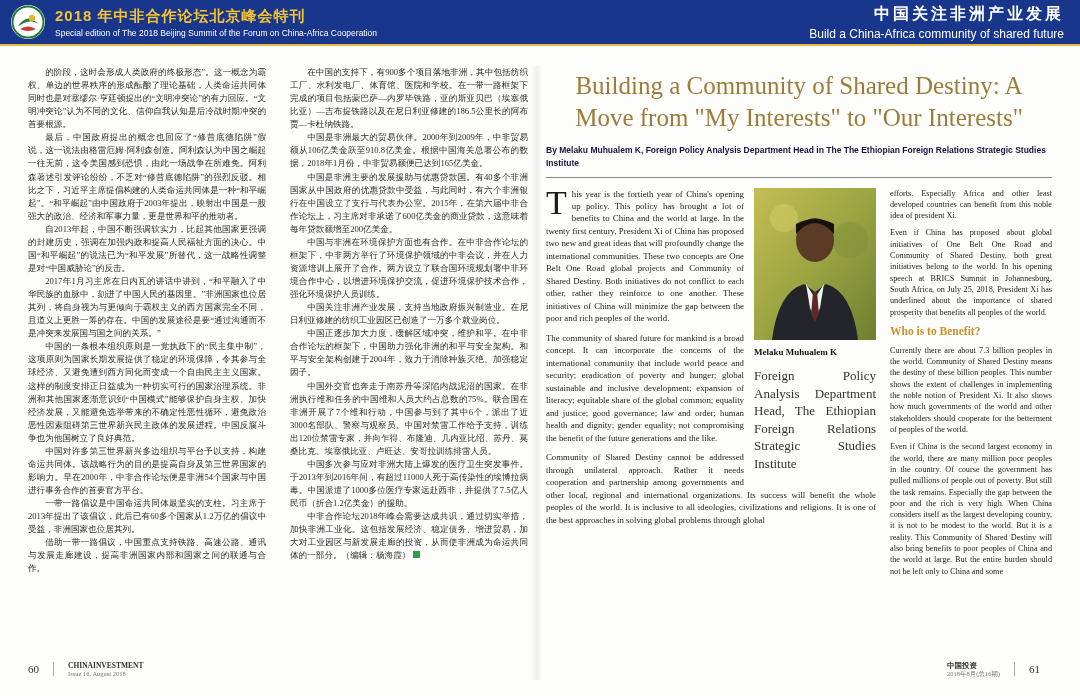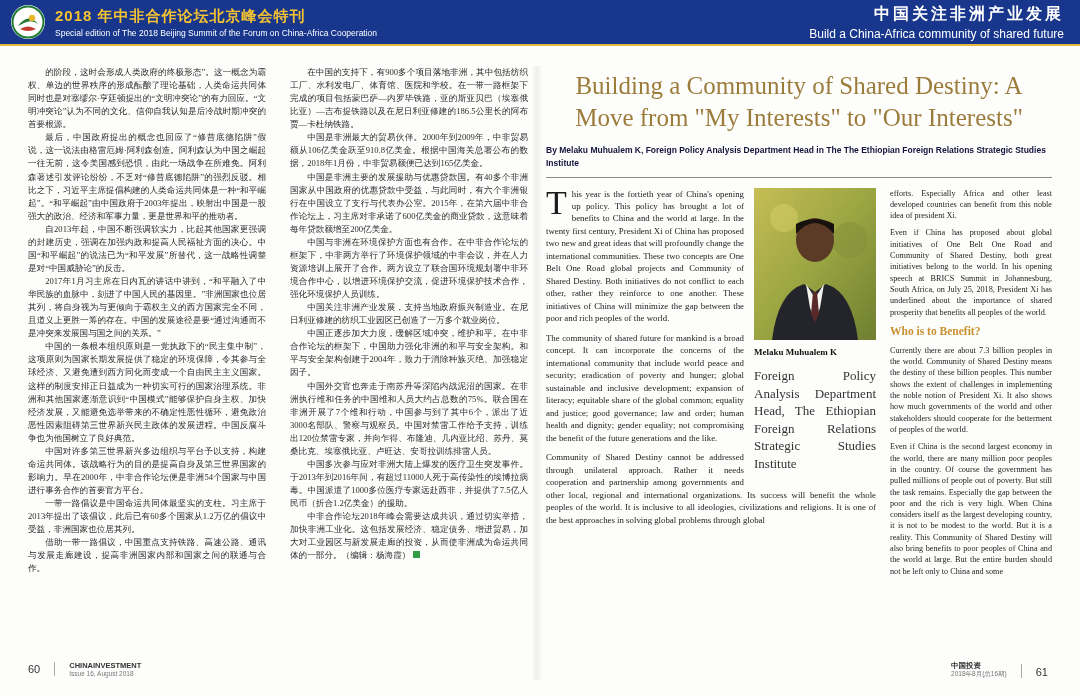--- a/index.html
+++ b/index.html
@@ -29,23 +29,23 @@
   .right-page { width:506px; }
 
   
   .cn-cols { display:flex; gap:24px; }
   .cn-col { width:242px; font-size:8.6px; line-height:1.52; color:#2b2b2b; text-align:justify; }
   .cn-col p { margin:0; text-indent:2em; }
   .endmark { display:inline-block; width:7px; height:7px; background:#2f9e44; margin-left:3px; }
 
   
   .pfoot { position:absolute; bottom:2px; display:flex; align-items:center; gap:14px;
-           font-family:Liberation Sans, sans-serif; color:#555; }
+           font-family:Liberation Serif, serif; color:#555; }
   .pfoot.fleft { left:0; }
-  .pfoot.fright { right:4px;align-items:flex-end; }
+  .pfoot.fright { right:12px; }
   .pno { font-size:11px; color:#333; }
   .pfsep { width:1px; height:14px; background:#aaa; }
   .pfstack { display:flex; flex-direction:column; font-size:6.5px; line-height:1.25; font-style:normal; }
   .pfstack .j { font-size:7.5px; font-weight:bold; color:#333; }
   .pfstack .i { color:#777; }
 
   
   h1.article-title { margin:4px 6px 10px 6px; text-align:center; color:#9c7c3a;
                      font-size:25px; line-height:1.28; font-weight:500; }
   .byline { margin:2px 0 7px 0; font-family:"Liberation Sans","DejaVu Sans",sans-serif;

